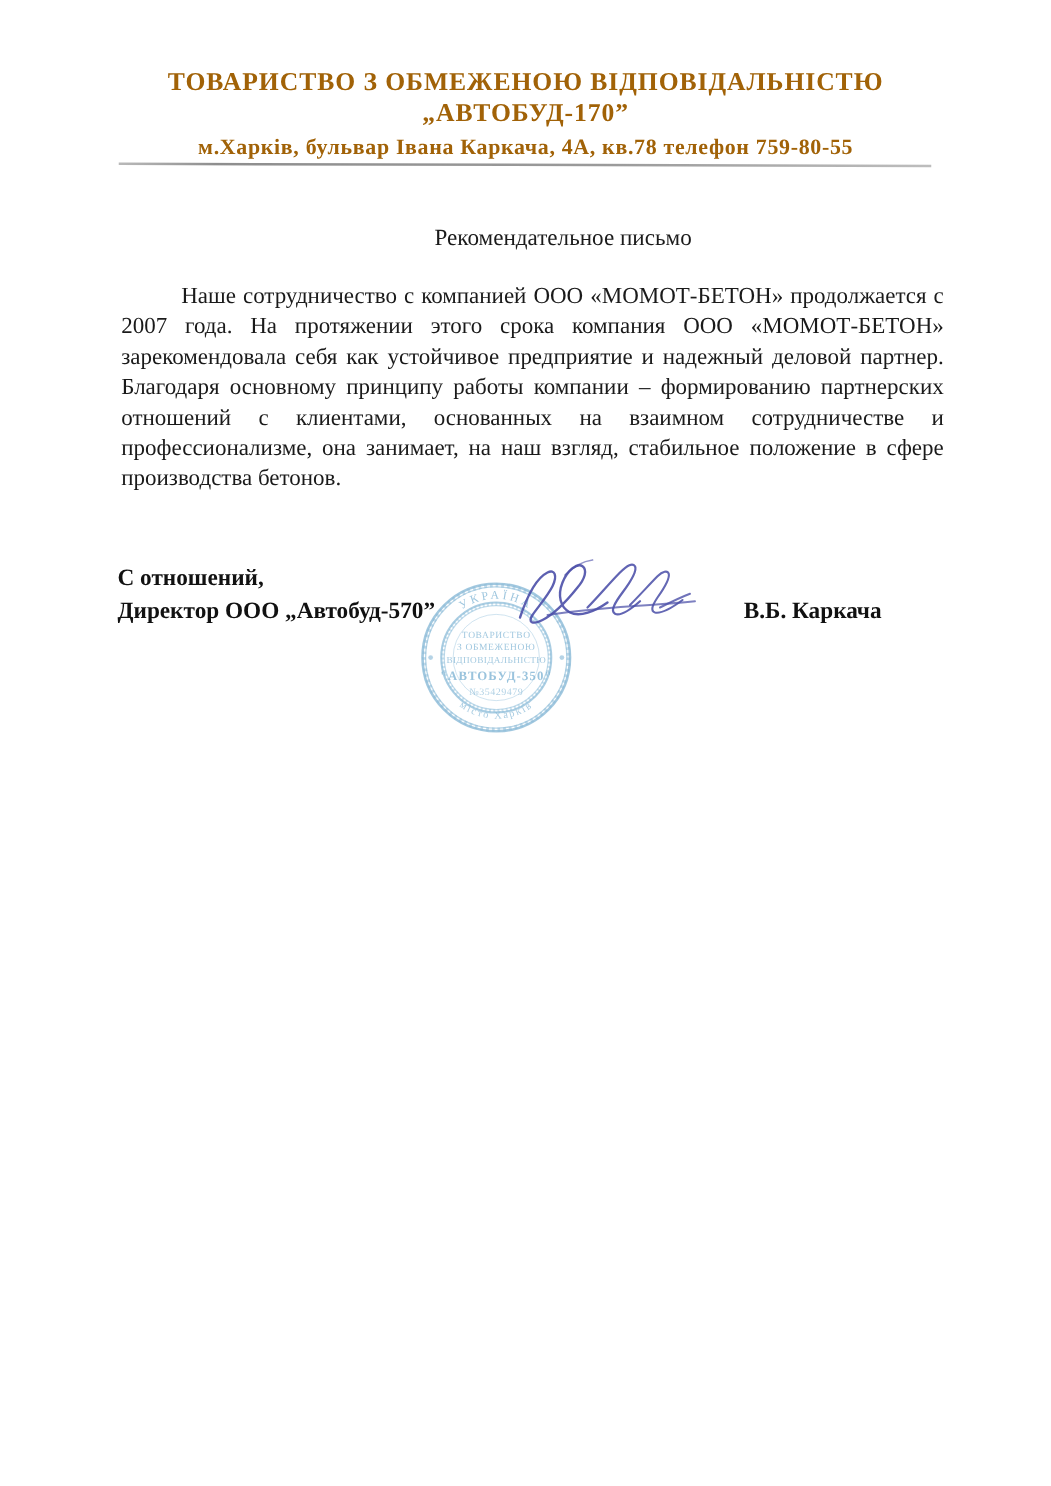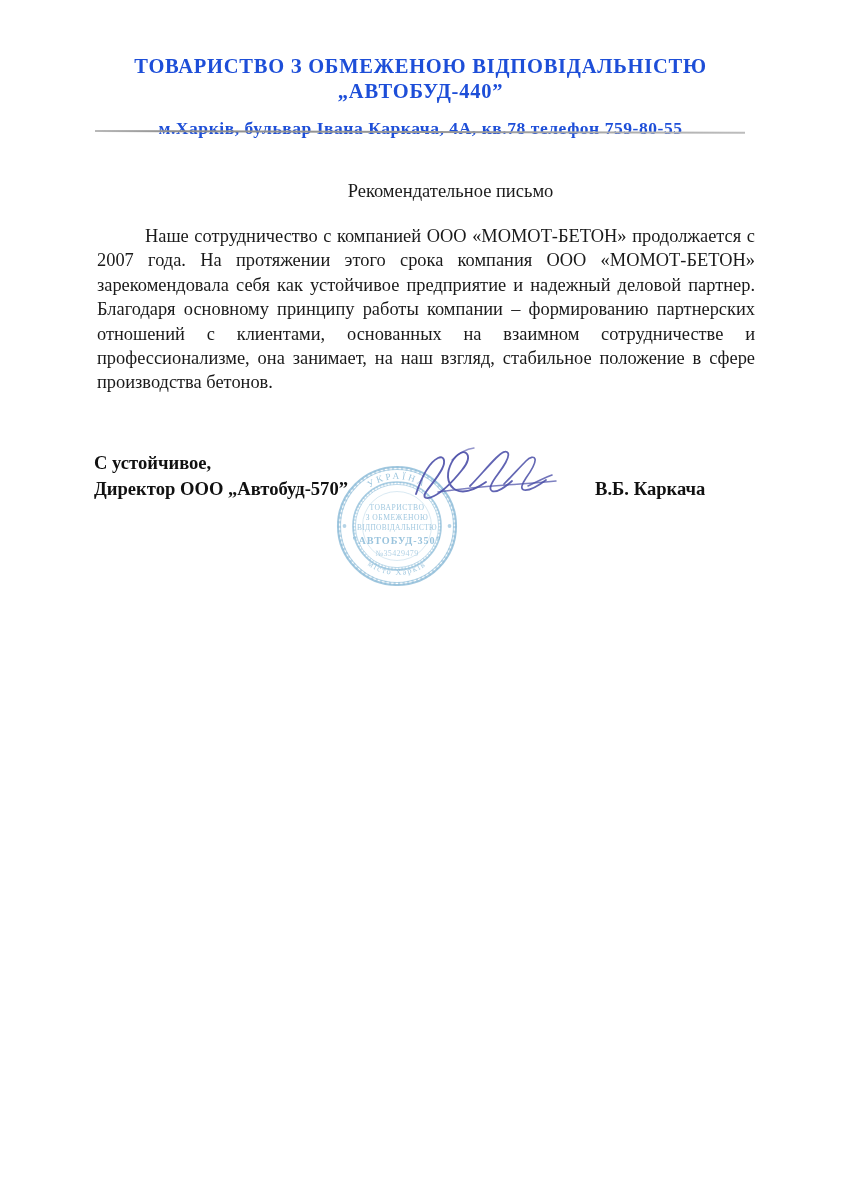--- a/index.html
+++ b/index.html
@@ -25,41 +25,41 @@
   .letterhead {
     position: absolute;
     left: 0;
     top: 54px;
     width: 841px;
     text-align: center;
   }
 
   .letterhead-line {
     font-weight: bold;
-    color: #1d4ed8;
+    color: #a16207;
     white-space: nowrap;
   }
 
   .lh-company {
     font-size: 20.5px;
     letter-spacing: 0.75px;
     line-height: 25px;
   }
 
   .lh-brand {
     font-size: 20.5px;
     letter-spacing: 0.75px;
     line-height: 25px;
   }
 
   .lh-address {
     font-size: 17.5px;
     letter-spacing: 0.55px;
     line-height: 24px;
-    margin-top: 12px;
+    margin-top: 1px;
   }
 
   
   .divider {
     position: absolute;
     left: 95px;
     top: 130px;
     width: 650px;
     height: 2px;
     background: linear-gradient(to right, #b9b9b9, #8e8e8e 12%, #9a9a9a 60%, #bdbdbd);
@@ -148,32 +148,32 @@
 
   .signature-mark svg { display: block; width: 100%; height: 100%; }
 </style>
 </head>
 <body>
 
 <div class="page">
 
   <div class="letterhead">
     <div class="letterhead-line lh-company">ТОВАРИСТВО З ОБМЕЖЕНОЮ ВІДПОВІДАЛЬНІСТЮ</div>
-    <div class="letterhead-line lh-brand">„АВТОБУД-440”</div>
+    <div class="letterhead-line lh-brand">„АВТОБУД-170”</div>
     <div class="letterhead-line lh-address">м.Харків, бульвар Івана Каркача, 4А, кв.78 телефон 759-80-55</div>
   </div>
 
   <div class="divider"></div>
 
   <div class="doc-title">Рекомендательное письмо</div>
 
   <div class="body-text">Наше сотрудничество с компанией ООО «МОМОТ-БЕТОН» продолжается с 2007 года. На протяжении этого срока компания ООО «МОМОТ-БЕТОН»  зарекомендовала себя как устойчивое предприятие и надежный деловой партнер. Благодаря основному принципу работы компании – формированию партнерских отношений с клиентами, основанных на взаимном сотрудничестве и профессионализме, она занимает, на наш взгляд, стабильное положение в сфере производства бетонов.</div>
 
   <div class="sign-block">
-    <div>С устойчивое,</div>
+    <div>С отношений,</div>
     <div>Директор ООО „Автобуд-570”</div>
   </div>
 
   <div class="sign-name">В.Б. Каркача</div>
 
   <div class="stamp">
     <svg viewBox="0 0 126 152" xmlns="http://www.w3.org/2000/svg">
       <defs>
         <path id="arcTop" d="M 16,80 A 47,47 0 0 1 110,80" fill="none"></path>
         <path id="arcBottom" d="M 14,80 A 49,49 0 0 0 112,80" fill="none"></path>

